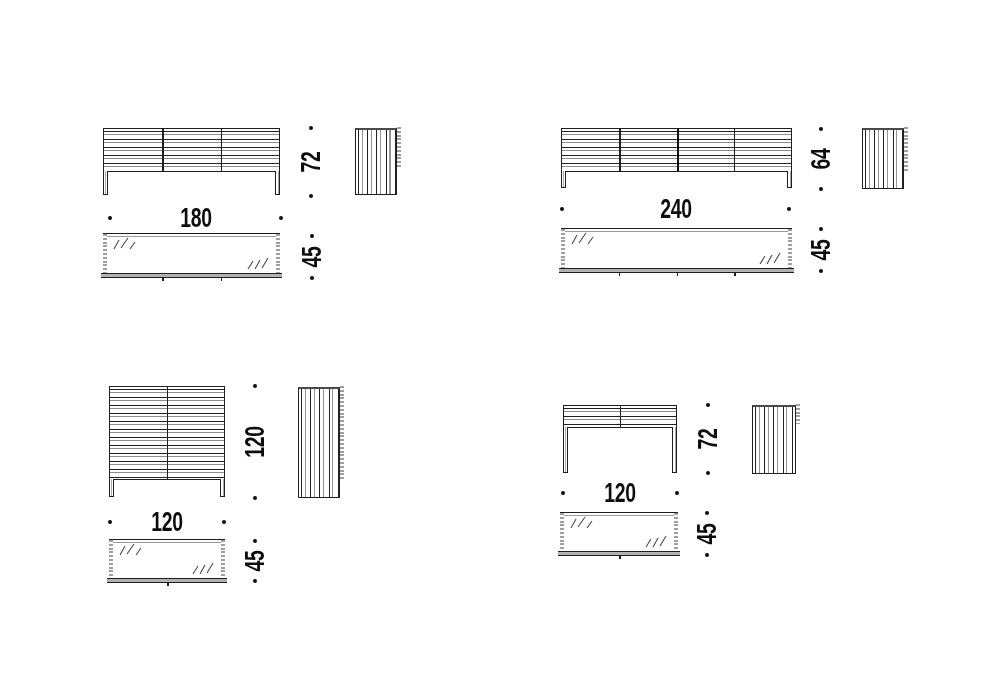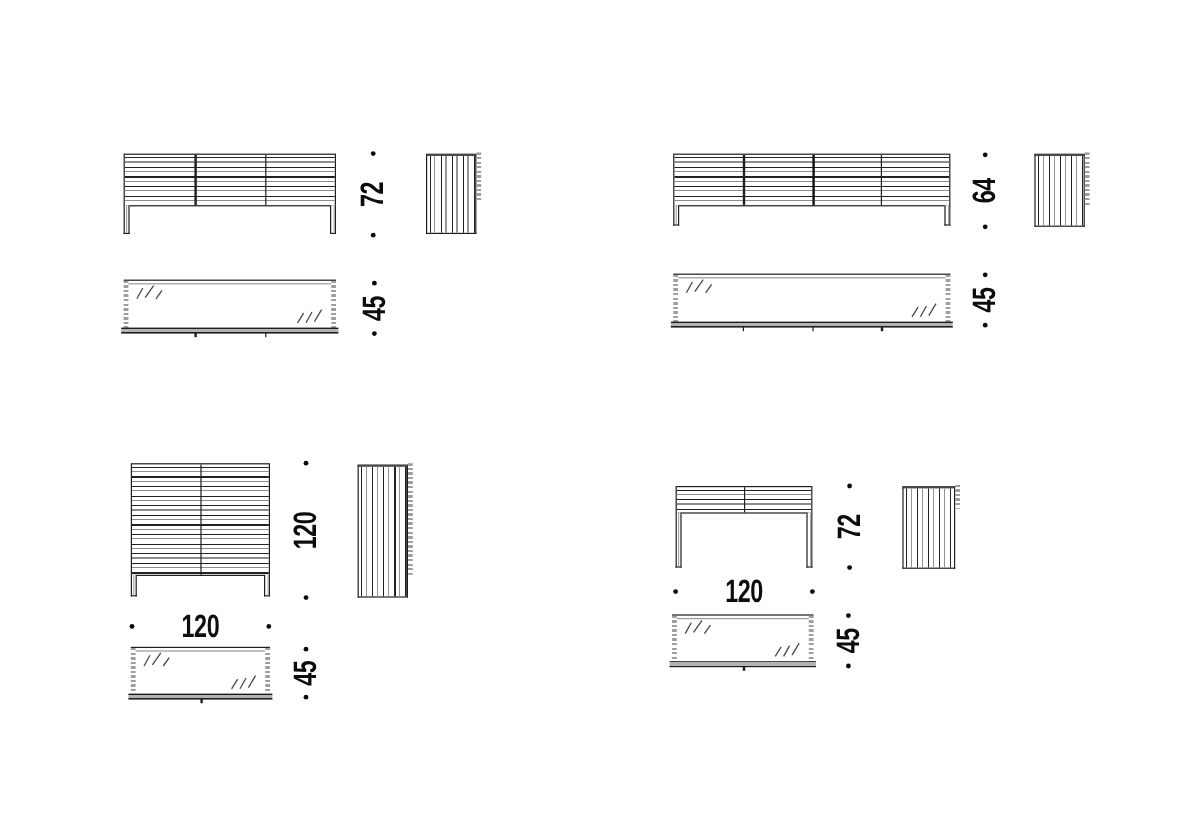--- a/index.html
+++ b/index.html
@@ -68,20 +68,25 @@
     </div>
     <div class="vdim" style="left:305px;top:128px;height:68px;">
       <span class="dot t"></span>
       <span class="vlabel"><span class="num">72</span></span>
       <span class="dot b"></span>
     </div>
     <div class="side" style="left:355px;top:128px;width:42px;height:67px;">
       <div class="vslats"></div>
       <div class="jag" style="height:40px;"></div>
     </div>
+    <div class="hdim" style="left:110px;top:206px;width:171px;">
+      <span class="dot l"></span>
+      <span class="hlabel"><span class="num">180</span></span>
+      <span class="dot r"></span>
+    </div>
     <div class="topv" style="left:103px;top:233px;width:177px;height:45px;">
       <div class="tv-top"></div>
       <div class="tv-top2"></div>
       <div class="tv-edge l"></div>
       <div class="tv-edge r"></div>
       <div class="tv-bottom"></div>
       <div class="tick" style="left:33.3%;"></div>
       <div class="tick" style="left:66.6%;"></div>
       <svg class="glass tl" width="38" height="15" viewBox="0 0 38 15">
           <path d="M3 13 L8 4 M10 12 L17 2 M19 13 L24 6" stroke="#4a4a4a" stroke-width="1.1" fill="none"></path>
@@ -108,20 +113,25 @@
     </div>
     <div class="vdim" style="left:815px;top:129px;height:60px;">
       <span class="dot t"></span>
       <span class="vlabel"><span class="num">64</span></span>
       <span class="dot b"></span>
     </div>
     <div class="side" style="left:862px;top:128px;width:42px;height:61px;">
       <div class="vslats"></div>
       <div class="jag" style="height:44px;"></div>
     </div>
+    <div class="hdim" style="left:562px;top:197px;width:227px;">
+      <span class="dot l"></span>
+      <span class="hlabel"><span class="num">240</span></span>
+      <span class="dot r"></span>
+    </div>
     <div class="topv" style="left:561px;top:228px;width:231px;height:45px;">
       <div class="tv-top"></div>
       <div class="tv-top2"></div>
       <div class="tv-edge l"></div>
       <div class="tv-edge r"></div>
       <div class="tv-bottom"></div>
       <div class="tick" style="left:25%;"></div>
       <div class="tick" style="left:50%;"></div>
       <div class="tick" style="left:75%;"></div>
       <svg class="glass tl" width="38" height="15" viewBox="0 0 38 15">

